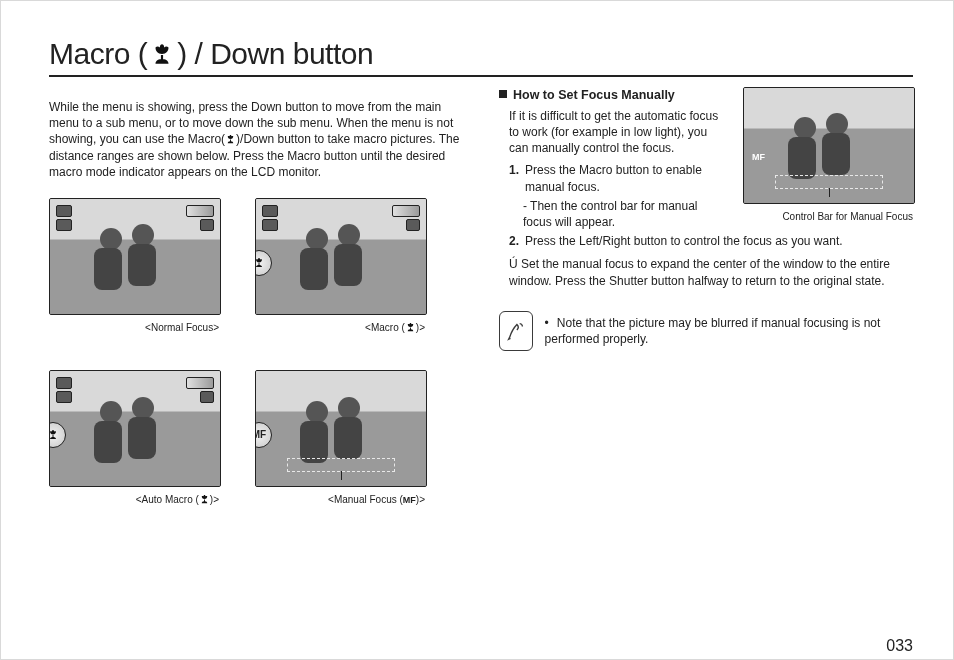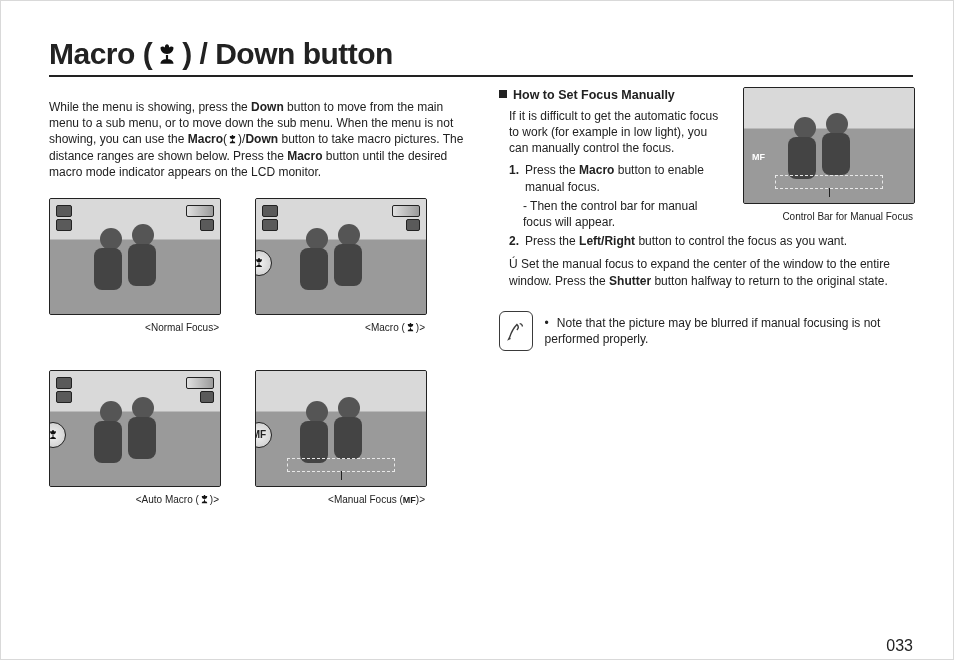--- a/index.html
+++ b/index.html
@@ -1,22 +1,22 @@
 <!DOCTYPE html>
 <html><head>
 <meta charset="utf-8">
 <style>
   html,body{margin:0;padding:0;background:#fff;color:#222;font-family:Arial,Helvetica,sans-serif}
   .page{width:954px;height:660px;position:relative;box-sizing:border-box;padding:36px 40px 20px 48px;border:1px solid #d9d9d9}
-  .title{font-size:30px;font-weight:bold;letter-spacing:-.5px;border-bottom:2px solid #222;padding-bottom:4px;margin-bottom:10px;display:flex;align-items:center;gap:2px}
+  .title{font-size:30px;font-weight:normal;letter-spacing:-.5px;border-bottom:2px solid #222;padding-bottom:4px;margin-bottom:10px;display:flex;align-items:center;gap:2px}
   .cols{display:flex;gap:30px;align-items:flex-start}
   .col{flex:1;font-size:12px;line-height:1.35}
   .col.left{flex:0 0 420px}
   .intro{margin-bottom:18px}
-  .bold{font-weight:bold}
+  .bold{font-weight:normal}
   .grid{display:flex;flex-wrap:wrap;gap:36px 36px}
   .tile{width:170px}
   .lcd{width:170px;height:115px;background:linear-gradient(145deg,#777,#999 40%,#6b6b6b);border:1px solid #222;border-radius:2px;position:relative;overflow:hidden}
   .lcd .sky{position:absolute;inset:0;background:linear-gradient(#d9d9d9 0 35%,#bababa 35% 36%,#9a9a9a 36% 100%)}
   .lcd .couple{position:absolute;left:26%;top:22%;width:72px;height:80px}
   .head{position:absolute;width:22px;height:22px;border-radius:50%;background:#555}
   .head.a{left:6px;top:4px}
   .head.b{left:38px;top:0}
   .body{position:absolute;width:28px;height:42px;border-radius:8px;background:#444}
   .body.a{left:0;top:24px}

